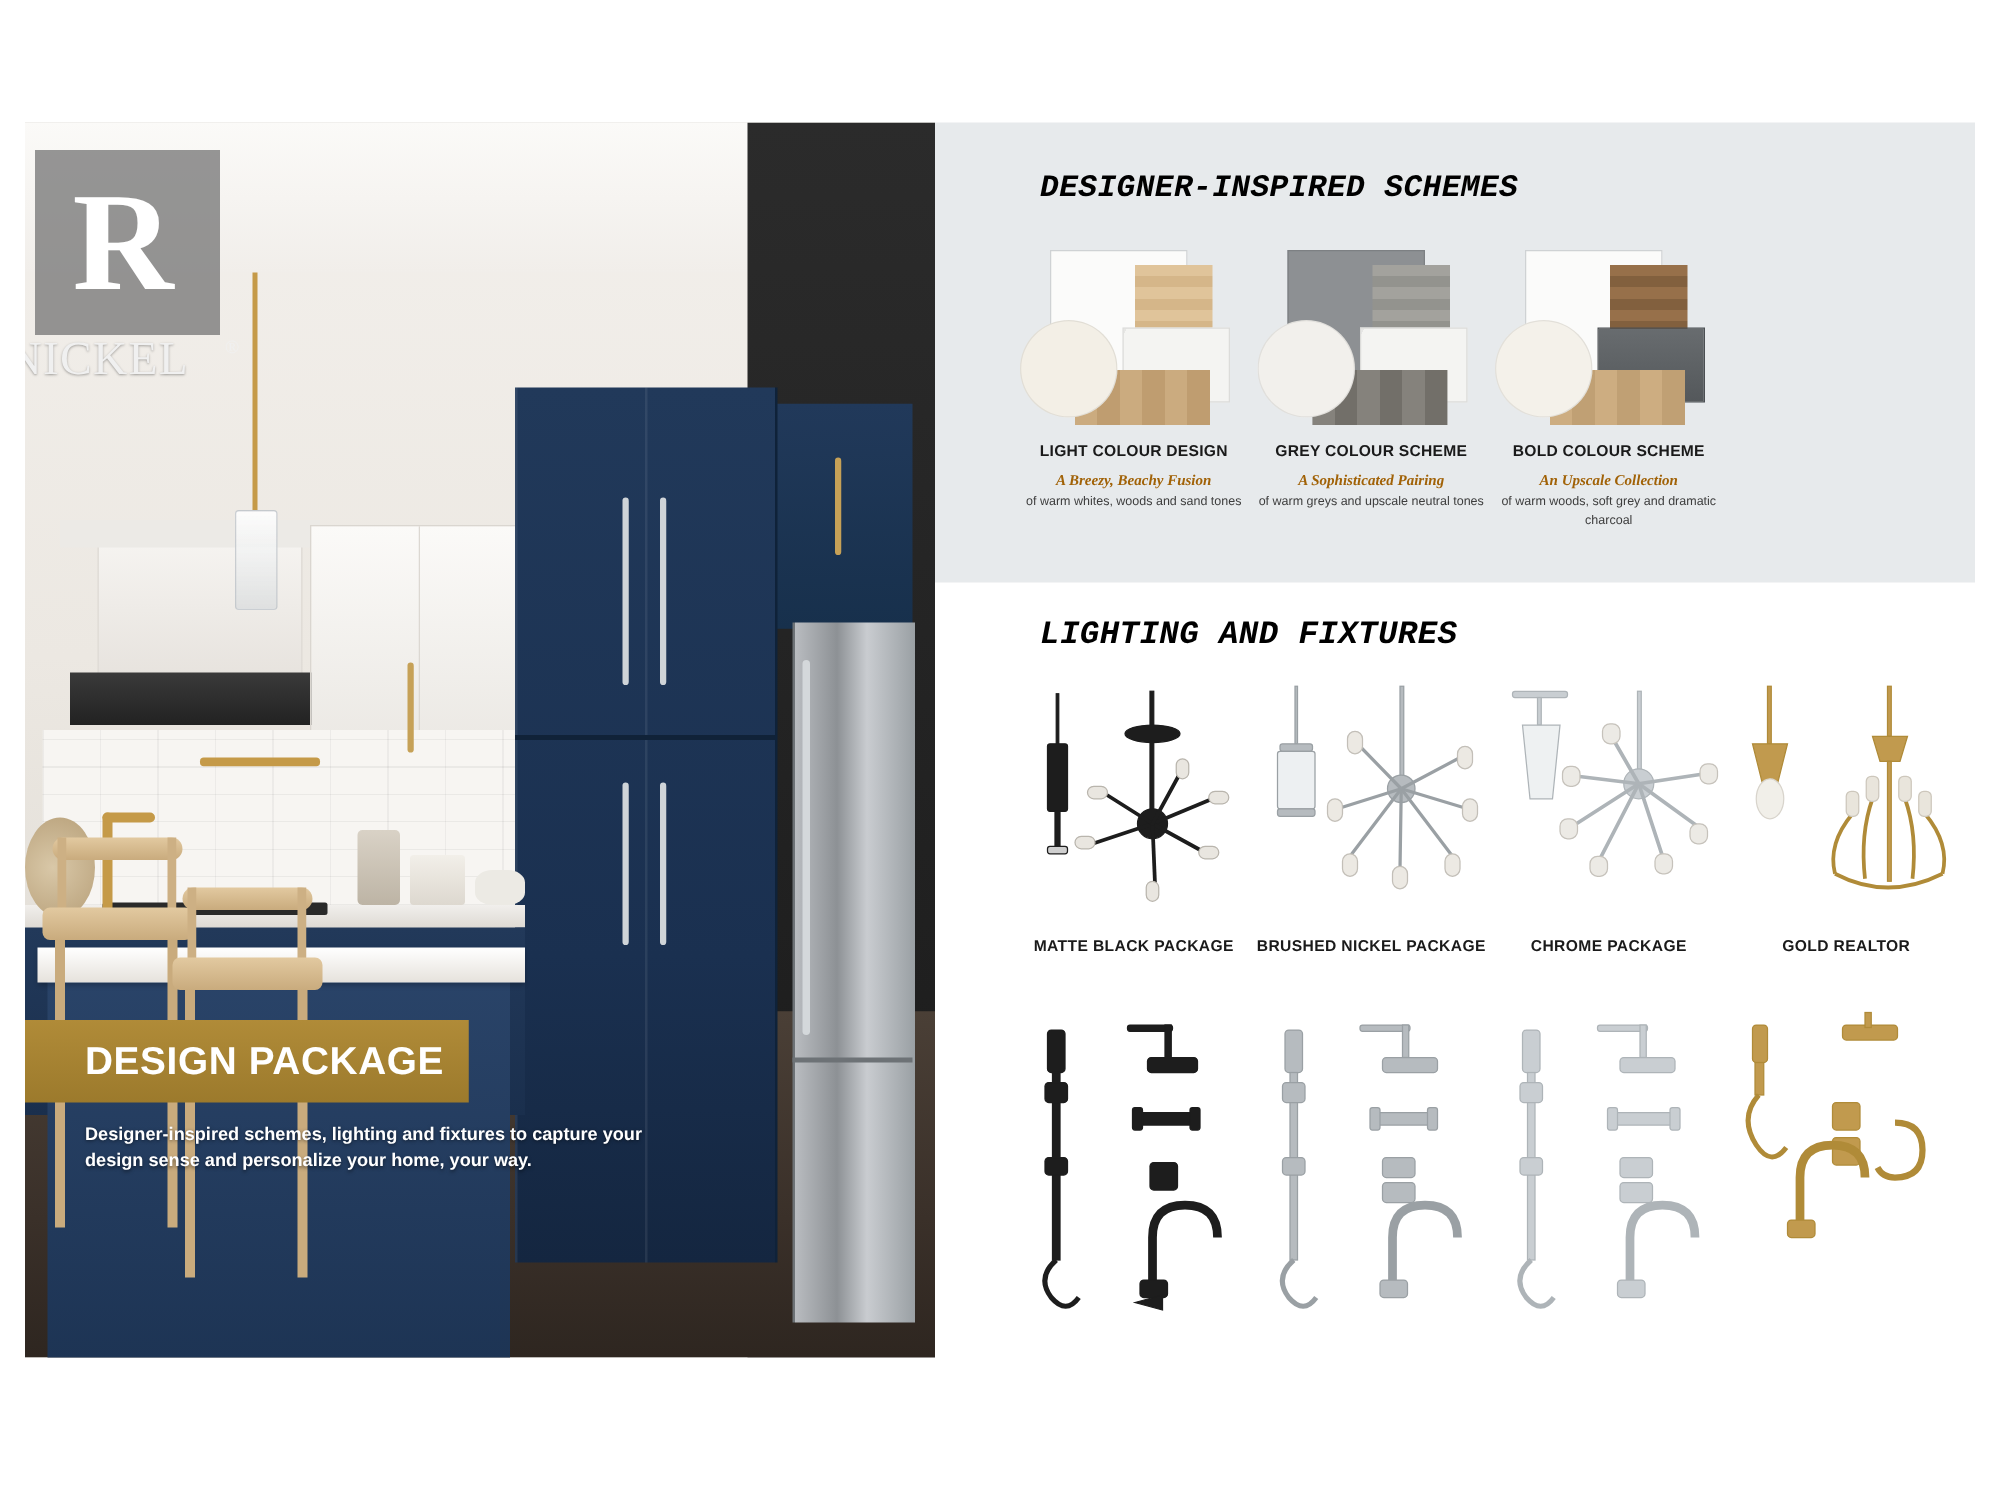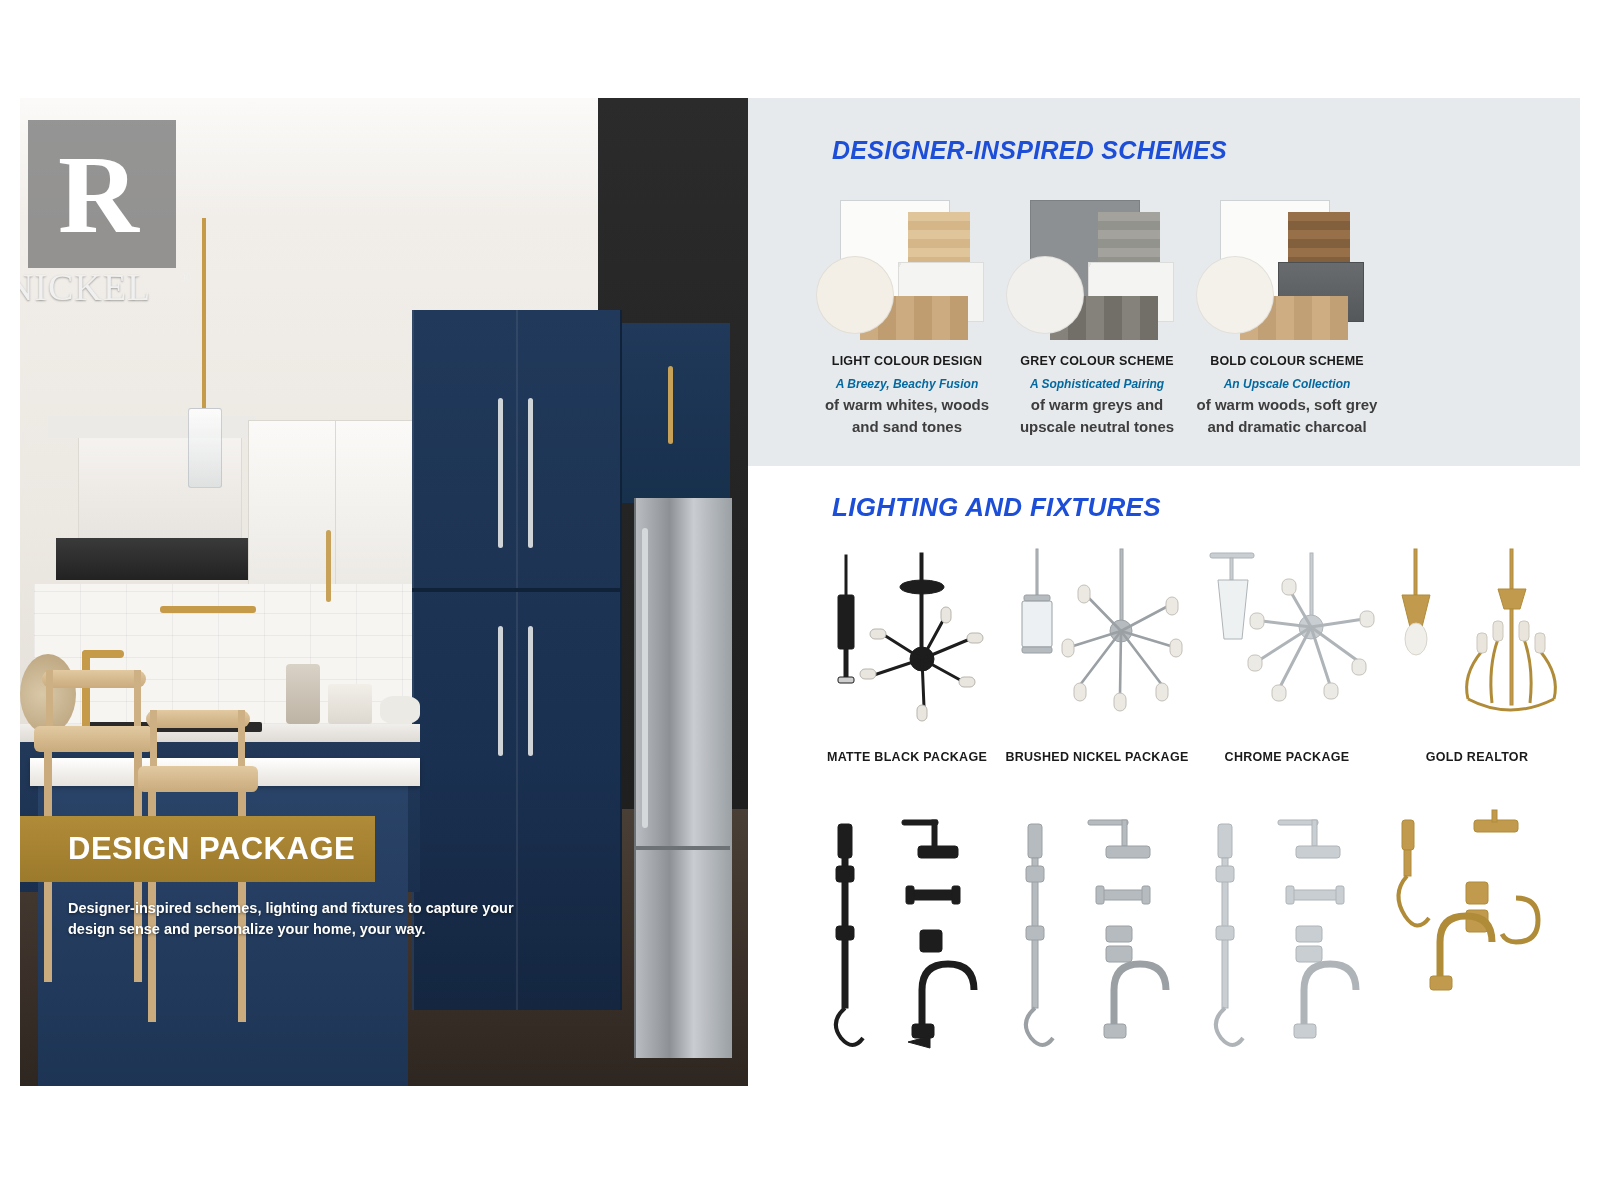--- a/index.html
+++ b/index.html
@@ -214,22 +214,23 @@
 
   
   .schemes-band {
     position:absolute; left:748px; top:98px; width:832px; height:368px;
     background:#e7eaec;
   }
   .section-title {
     position:absolute;
     font-style: italic;
     font-weight: 700;
-    color:#1d4ed8;
+    color:#000000;
     letter-spacing:0.3px;
+    font-family:Liberation Mono, monospace;
   }
   #schemes-title { left:832px; top:136px; font-size:25px; }
   #fixtures-title { left:832px; top:492px; font-size:26px; }
 
   .swatch-row {
     position:absolute; left:812px; top:190px; width:760px; height:270px;
     display:flex;
   }
   .scheme {
     width:25%;
@@ -258,24 +259,24 @@
   .sw-circle {
     position:absolute; left:4px; top:66px; width:78px; height:78px;
     border-radius:50%;
     box-shadow: 0 0 0 1px rgba(0,0,0,0.07) inset;
   }
   .sw-name {
     font-size:12.5px; font-weight:700; color:#1a1a1a; letter-spacing:0.2px;
     margin-top:4px;
   }
   .sw-tag {
-    font-size:12px; font-weight:700; font-style:italic; color:#0369a1; margin-top:9px;
+    font-size:12px; font-weight:700; font-style:italic; color:#a16207; margin-top:9px;font-family:Liberation Serif, serif;
   }
   .sw-desc {
-    font-size:15px; color:#3d3d3d; line-height:1.45; margin-top:3px;font-weight:bold;
+    font-size:10px; color:#3d3d3d; line-height:1.45; margin-top:3px;
   }
 
   
   .fixtures {
     position:absolute; left:812px; top:535px; width:760px;
   }
   .fix-row { display:flex; }
   .fix-cell { width:25%; text-align:center; position:relative; }
   .fix-art { height:215px; position:relative; }
   .fix-label {

